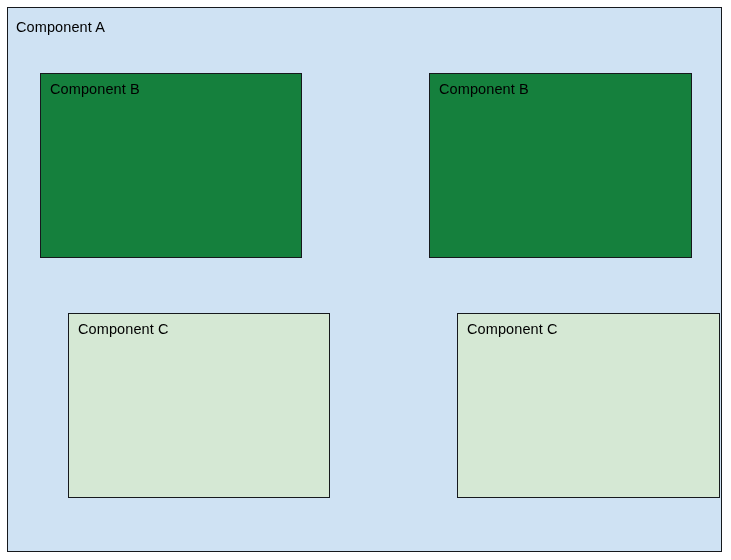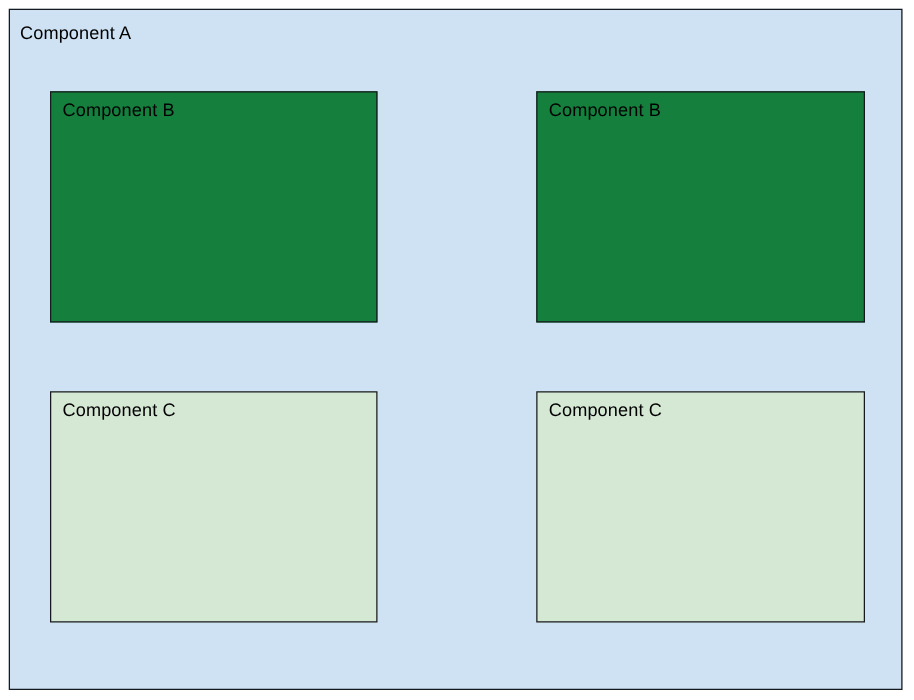--- a/index.html
+++ b/index.html
@@ -41,20 +41,21 @@
   .node-child {
     position: absolute;
     box-sizing: border-box;
     border: 1px solid #16191d;
   }
   .node-b {
     background: #15803d;
   }
   .node-c {
     background: #d5e8d4;
+    margin-left: 28px;
   }
 
   
   .pos-b-left  { left: 32px;  top: 65px;  width: 262px; height: 185px; }
   .pos-b-right { left: 421px; top: 65px;  width: 263px; height: 185px; }
   .pos-c-left  { left: 32px;  top: 305px; width: 262px; height: 185px; }
   .pos-c-right { left: 421px; top: 305px; width: 263px; height: 185px; }
 
   
   .node-label {

